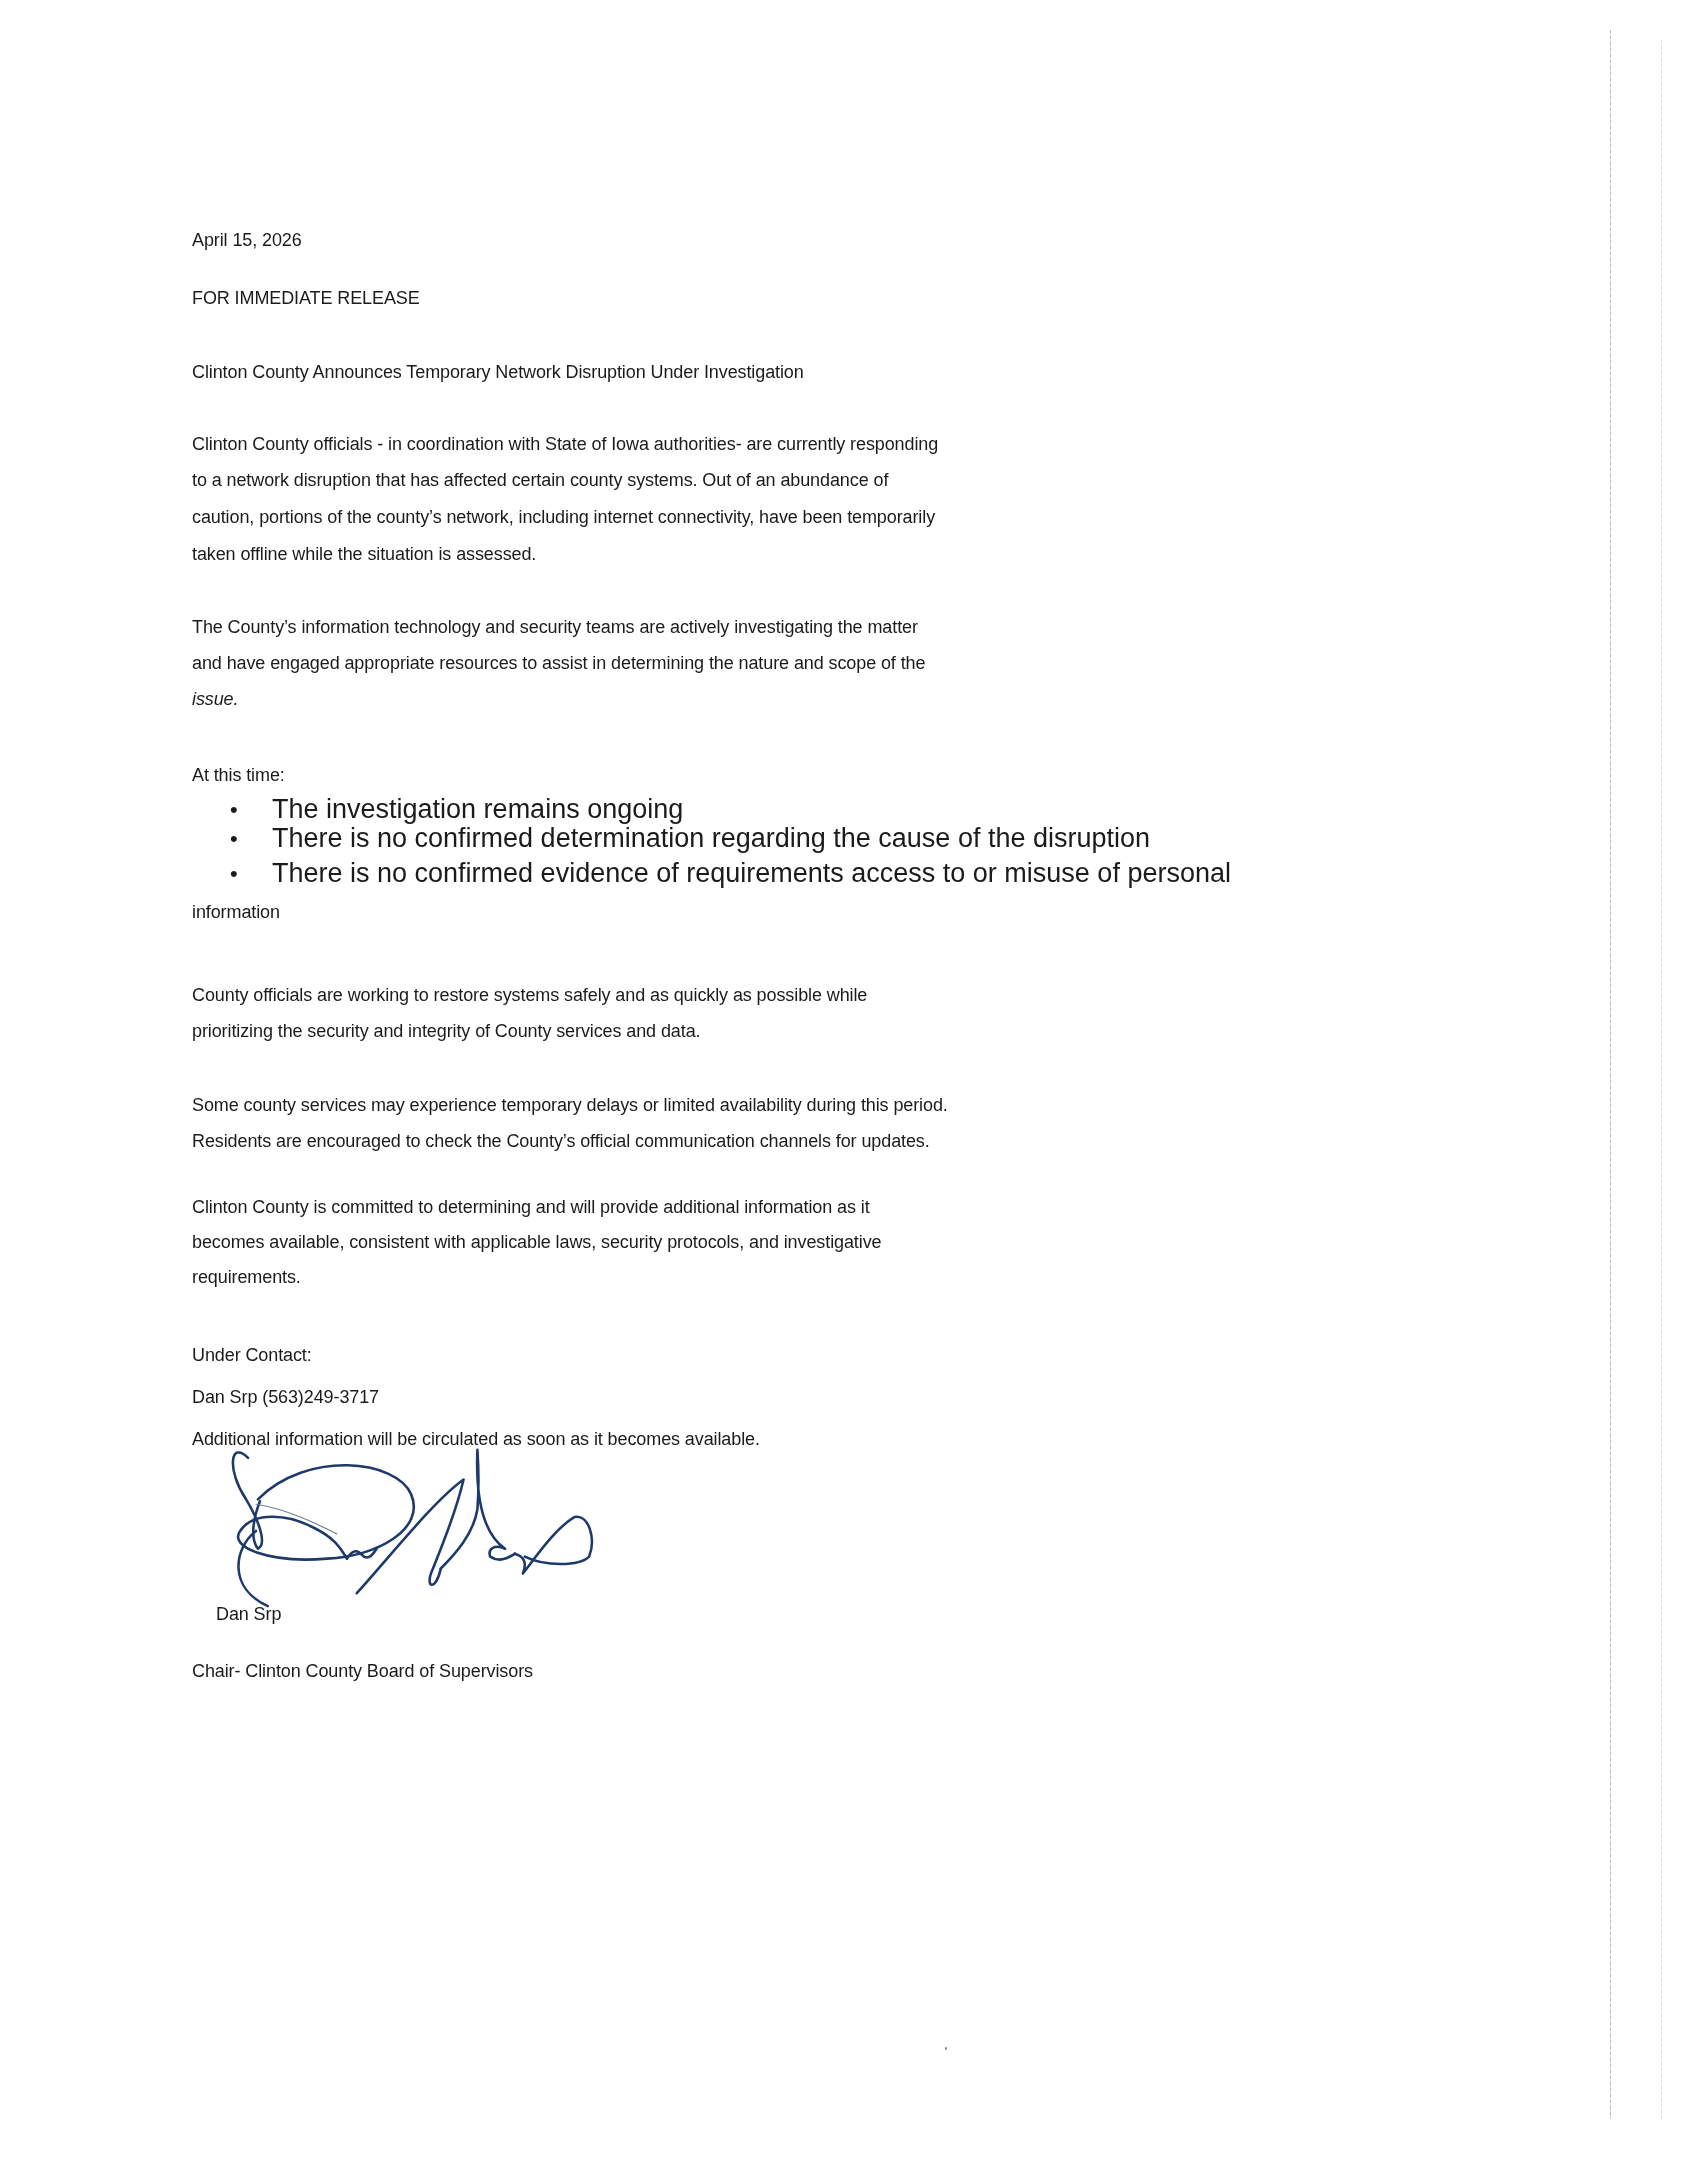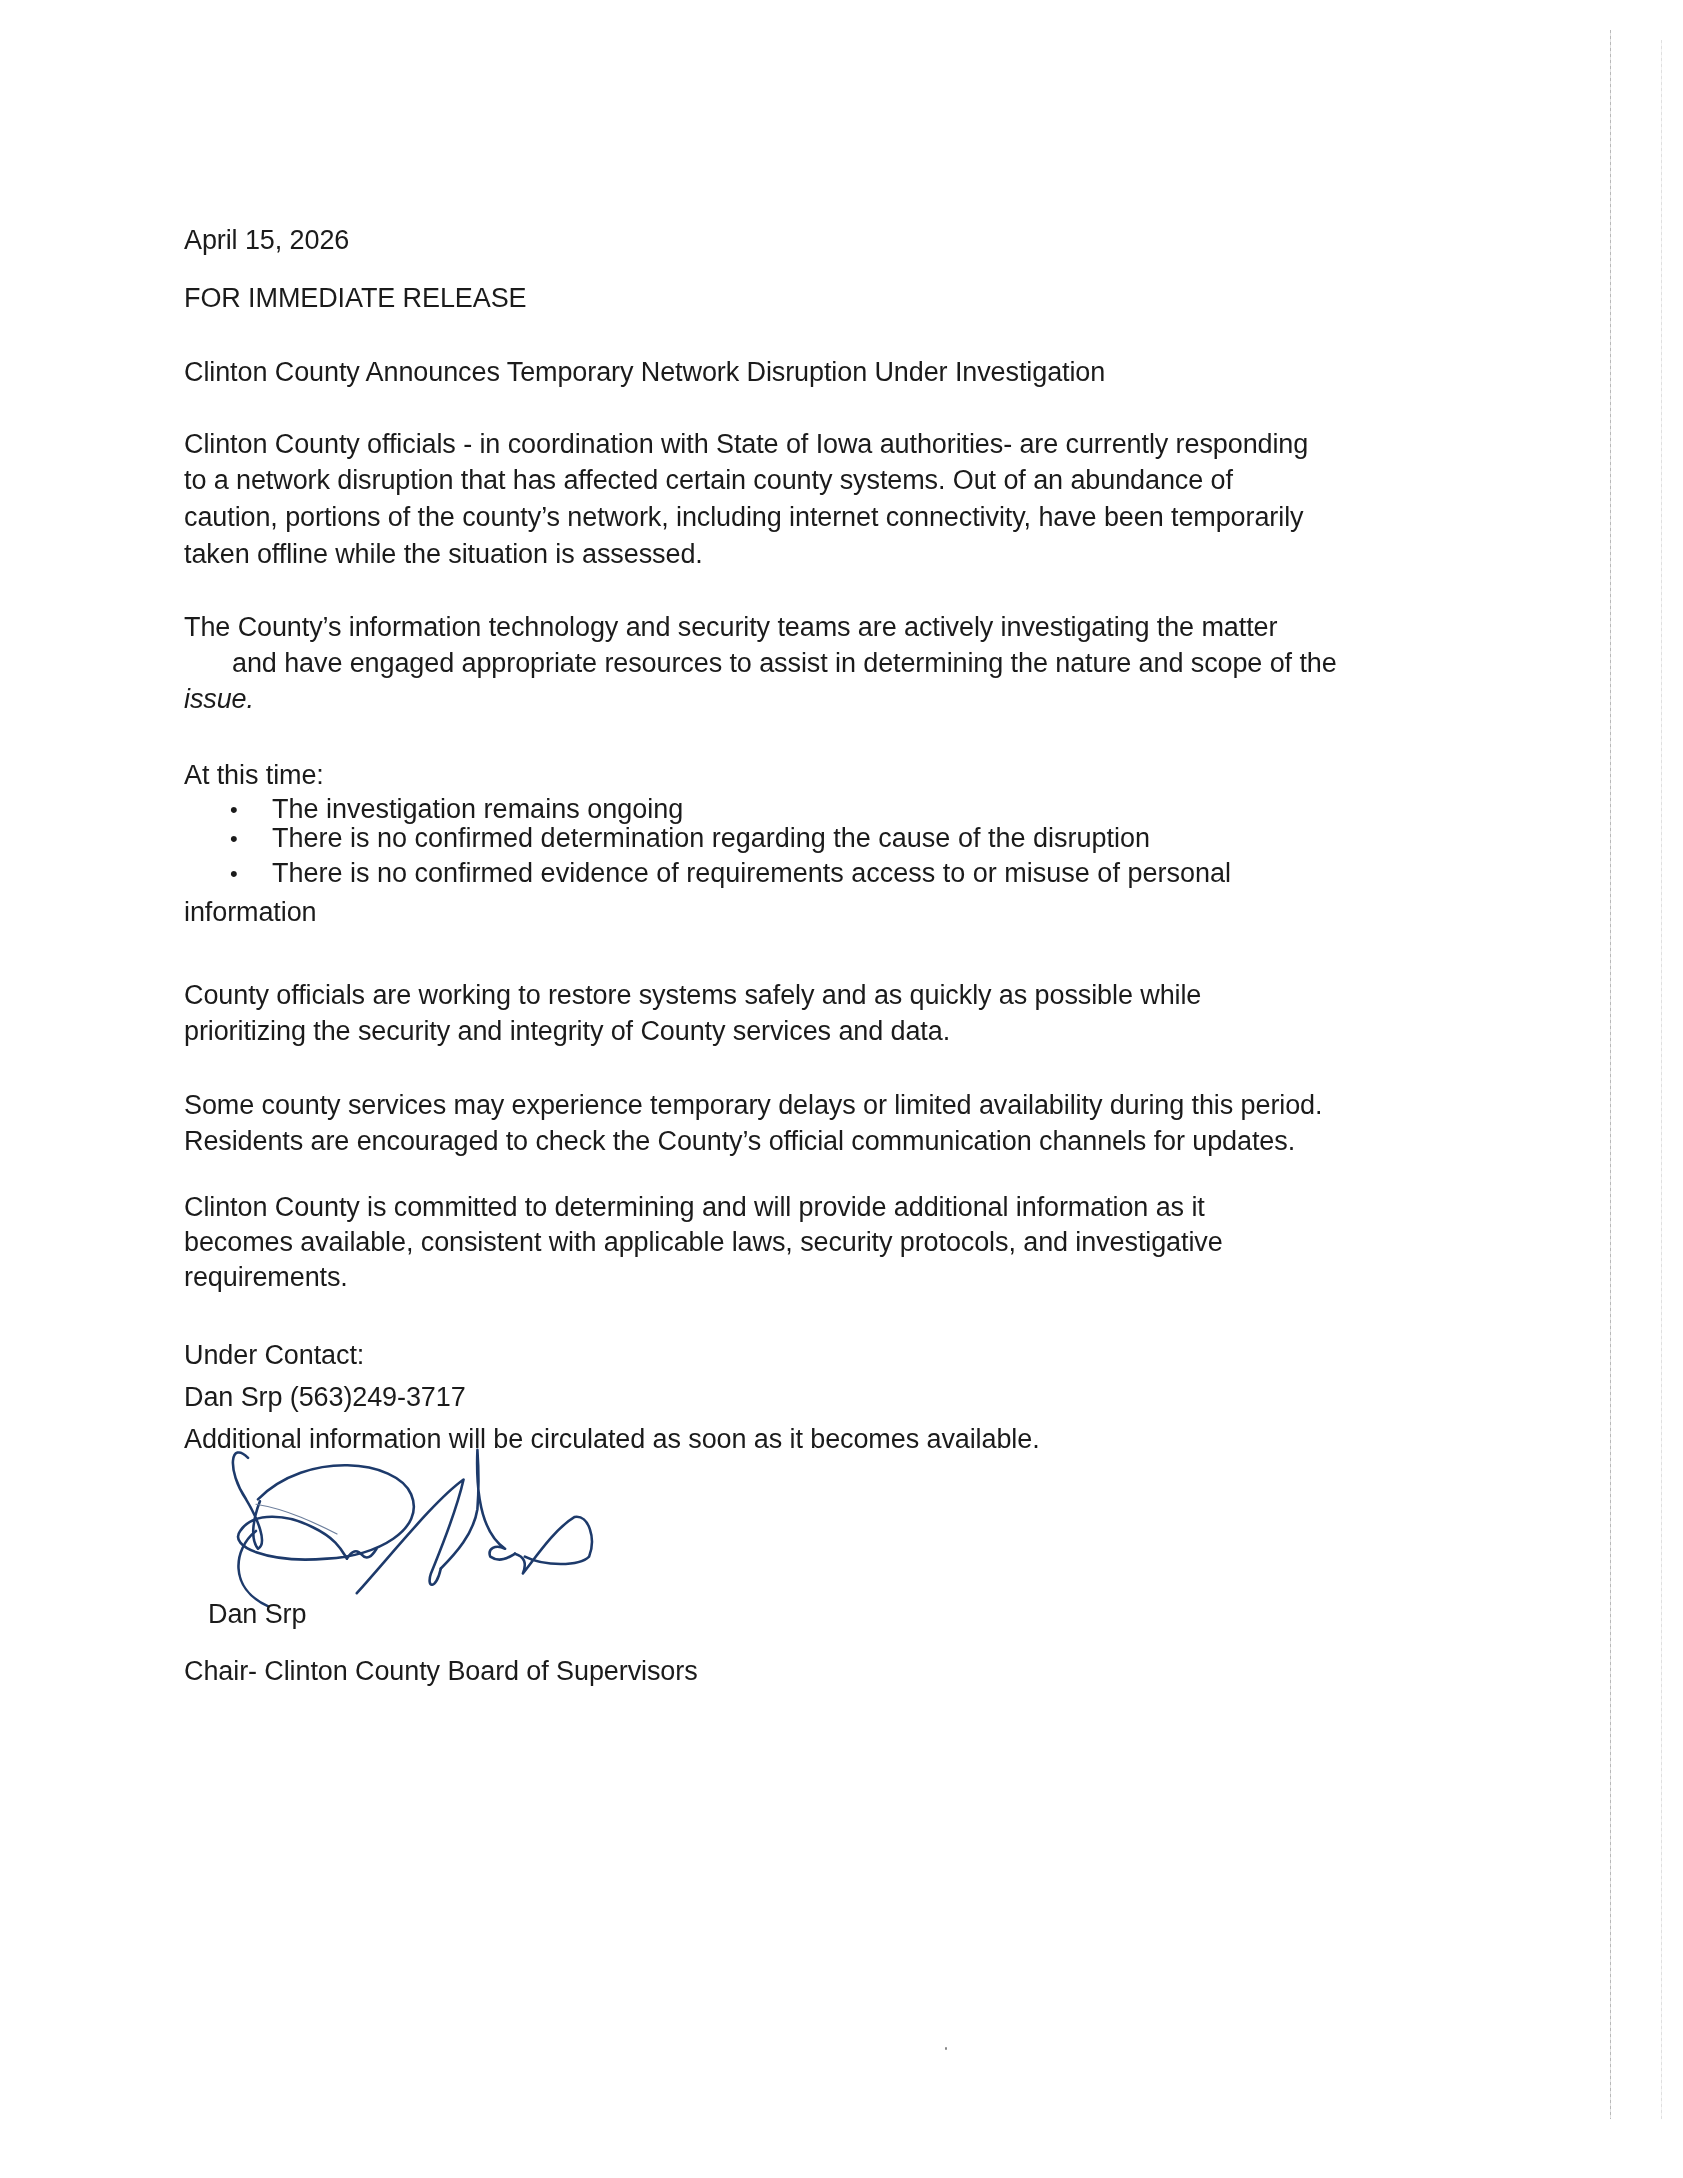--- a/index.html
+++ b/index.html
@@ -10,22 +10,22 @@
     body {
       width: 1683px;
       height: 2178px;
       position: relative;
       overflow: hidden;
       font-family: "Liberation Sans", sans-serif;
       color: #1b1b1b;
     }
     .line {
       position: absolute;
-      left: 184px;
-      font-size: 27px;
+      left: 192px;
+      font-size: 18px;
       line-height: 37px;
       white-space: nowrap;
       letter-spacing: -0.1px;
     }
     
     .bullet-line {
       position: absolute;
       font-size: 27px;
       line-height: 37px;
       white-space: nowrap;
@@ -87,21 +87,21 @@
 
   <div>
     <div class="line" style="top:426px;">Clinton County officials - in coordination with State of Iowa authorities- are currently responding</div>
     <div class="line" style="top:462px;">to a network disruption that has affected certain county systems. Out of an abundance of</div>
     <div class="line" style="top:499px;">caution, portions of the county’s network, including internet connectivity, have been temporarily</div>
     <div class="line" style="top:536px;">taken offline while the situation is assessed.</div>
   </div>
 
   <div>
     <div class="line" style="top:609px;">The County’s information technology and security teams are actively investigating the matter</div>
-    <div class="line" style="top:645px;margin-left:48px;">and have engaged appropriate resources to assist in determining the nature and scope of the</div>
+    <div class="line" style="top:645px;">and have engaged appropriate resources to assist in determining the nature and scope of the</div>
     <div class="line" style="top:681px;font-style:italic;">issue.</div>
   </div>
 
   <div class="line" style="top:757px;">At this time:</div>
 
   <div>
     <div class="bullet-line" style="top:791px; left:0;">
       <span class="bullet-dot">•</span>
       <span class="bullet-text">The investigation remains ongoing</span>
     </div>

